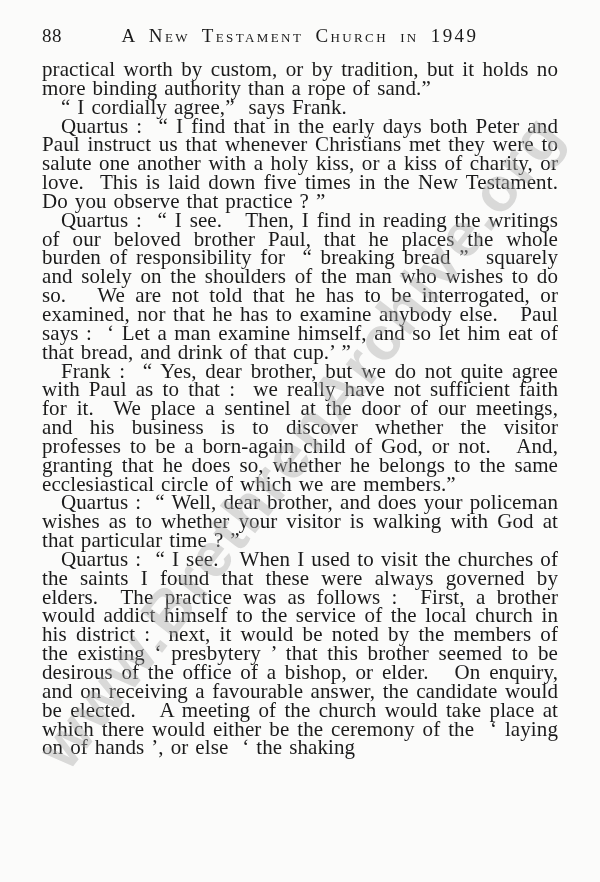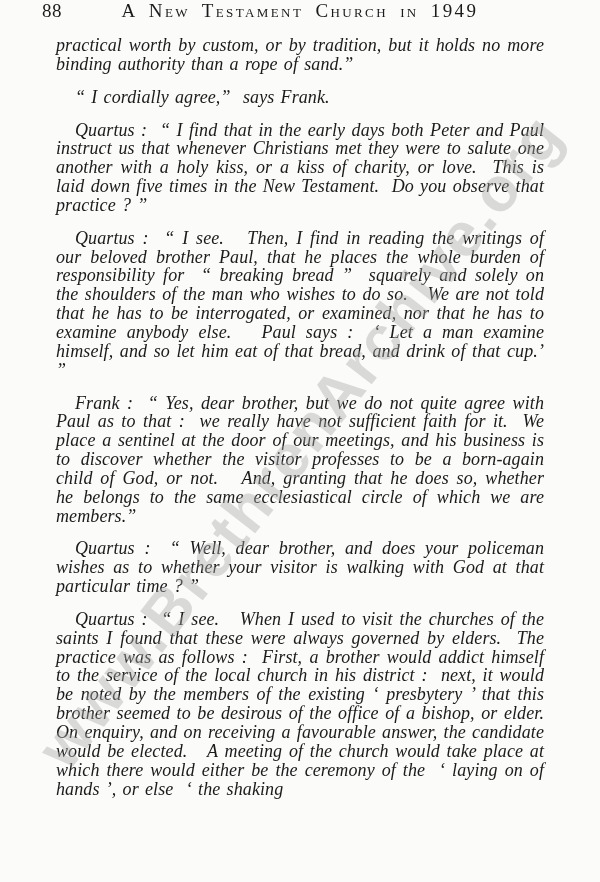--- a/index.html
+++ b/index.html
@@ -11,20 +11,21 @@
     position: relative;
     width: 600px;
     height: 882px;
     background: #fbfbfa;
     overflow: hidden;
     color: #1b1b1b;
     font-family: "Liberation Serif", serif;
   }
   .page-header {
     position: relative;
+    margin-top: 25px;
     height: 22px;
   }
   .page-number {
     position: absolute;
     left: 42px;
     top: 0;
     font-size: 19px;
     letter-spacing: 0.5px;
   }
   .running-title {
@@ -35,28 +36,27 @@
     text-align: center;
     font-variant: small-caps;
     font-size: 19px;
     letter-spacing: 2.4px;
     word-spacing: 5px;
   }
   .page-body {
     margin: 13px 42px 0 42px;
   }
   .para {
-    margin: 14px;
-    font-size: 18px;
+    margin: 0;
+    font-size: 21px;
     line-height: 18.85px;
     text-align: justify;
     white-space: pre-wrap;
     word-spacing: 1.6px;
     letter-spacing: 0.1px;
-    font-style: italic;
   }
   .para.indent {
     text-indent: 19px;
   }
   .watermark {
     position: absolute;
     left: 50%;
     top: 50%;
     transform: translate(-50%, -50%) rotate(-52deg);
     font-family: "Liberation Sans", sans-serif;

